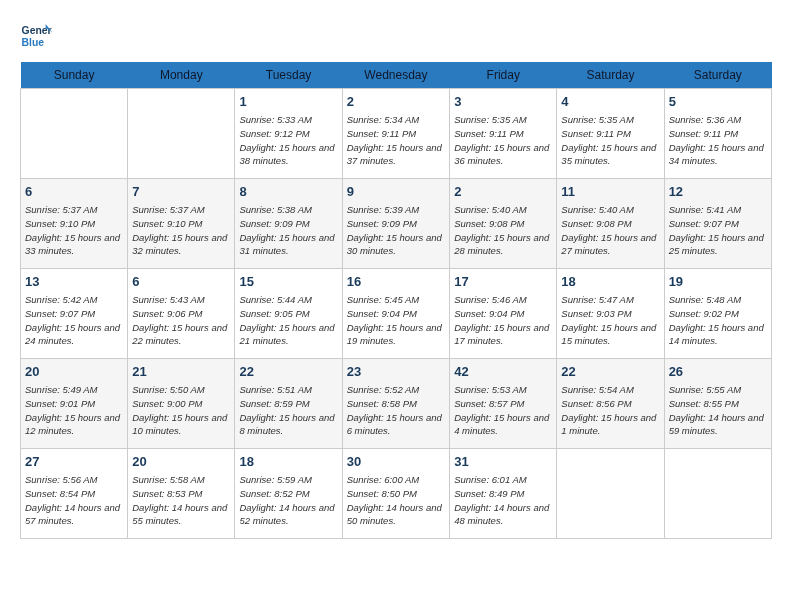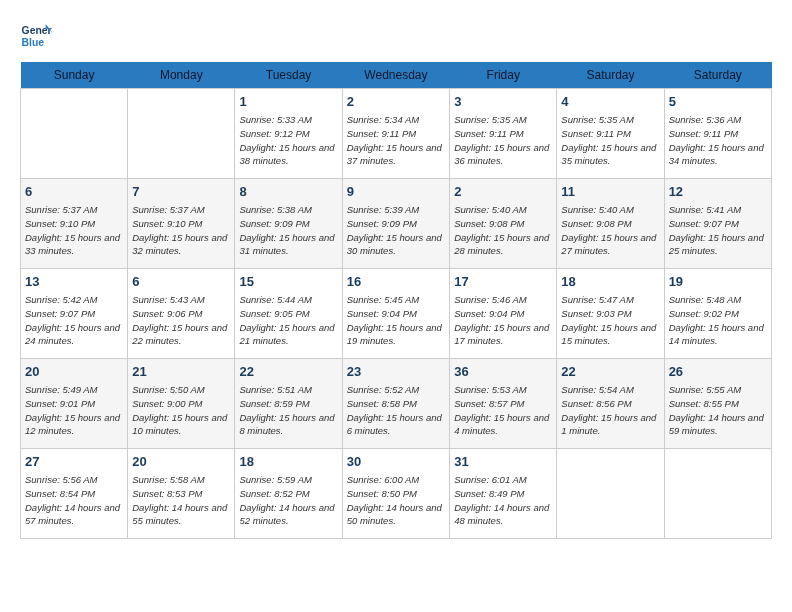--- a/index.html
+++ b/index.html
@@ -211,21 +211,21 @@
         </td>
         <td>
           <span class="day-number">22</span>
           <div class="day-info">Sunrise: 5:51 AM<br>Sunset: 8:59 PM<br>Daylight: 15 hours and 8 minutes.</div>
         </td>
         <td>
           <span class="day-number">23</span>
           <div class="day-info">Sunrise: 5:52 AM<br>Sunset: 8:58 PM<br>Daylight: 15 hours and 6 minutes.</div>
         </td>
         <td>
-          <span class="day-number">36</span>
+          <span class="day-number">42</span>
           <div class="day-info">Sunrise: 5:53 AM<br>Sunset: 8:57 PM<br>Daylight: 15 hours and 4 minutes.</div>
         </td>
         <td>
           <span class="day-number">22</span>
           <div class="day-info">Sunrise: 5:54 AM<br>Sunset: 8:56 PM<br>Daylight: 15 hours and 1 minute.</div>
         </td>
         <td>
           <span class="day-number">26</span>
           <div class="day-info">Sunrise: 5:55 AM<br>Sunset: 8:55 PM<br>Daylight: 14 hours and 59 minutes.</div>
         </td>

